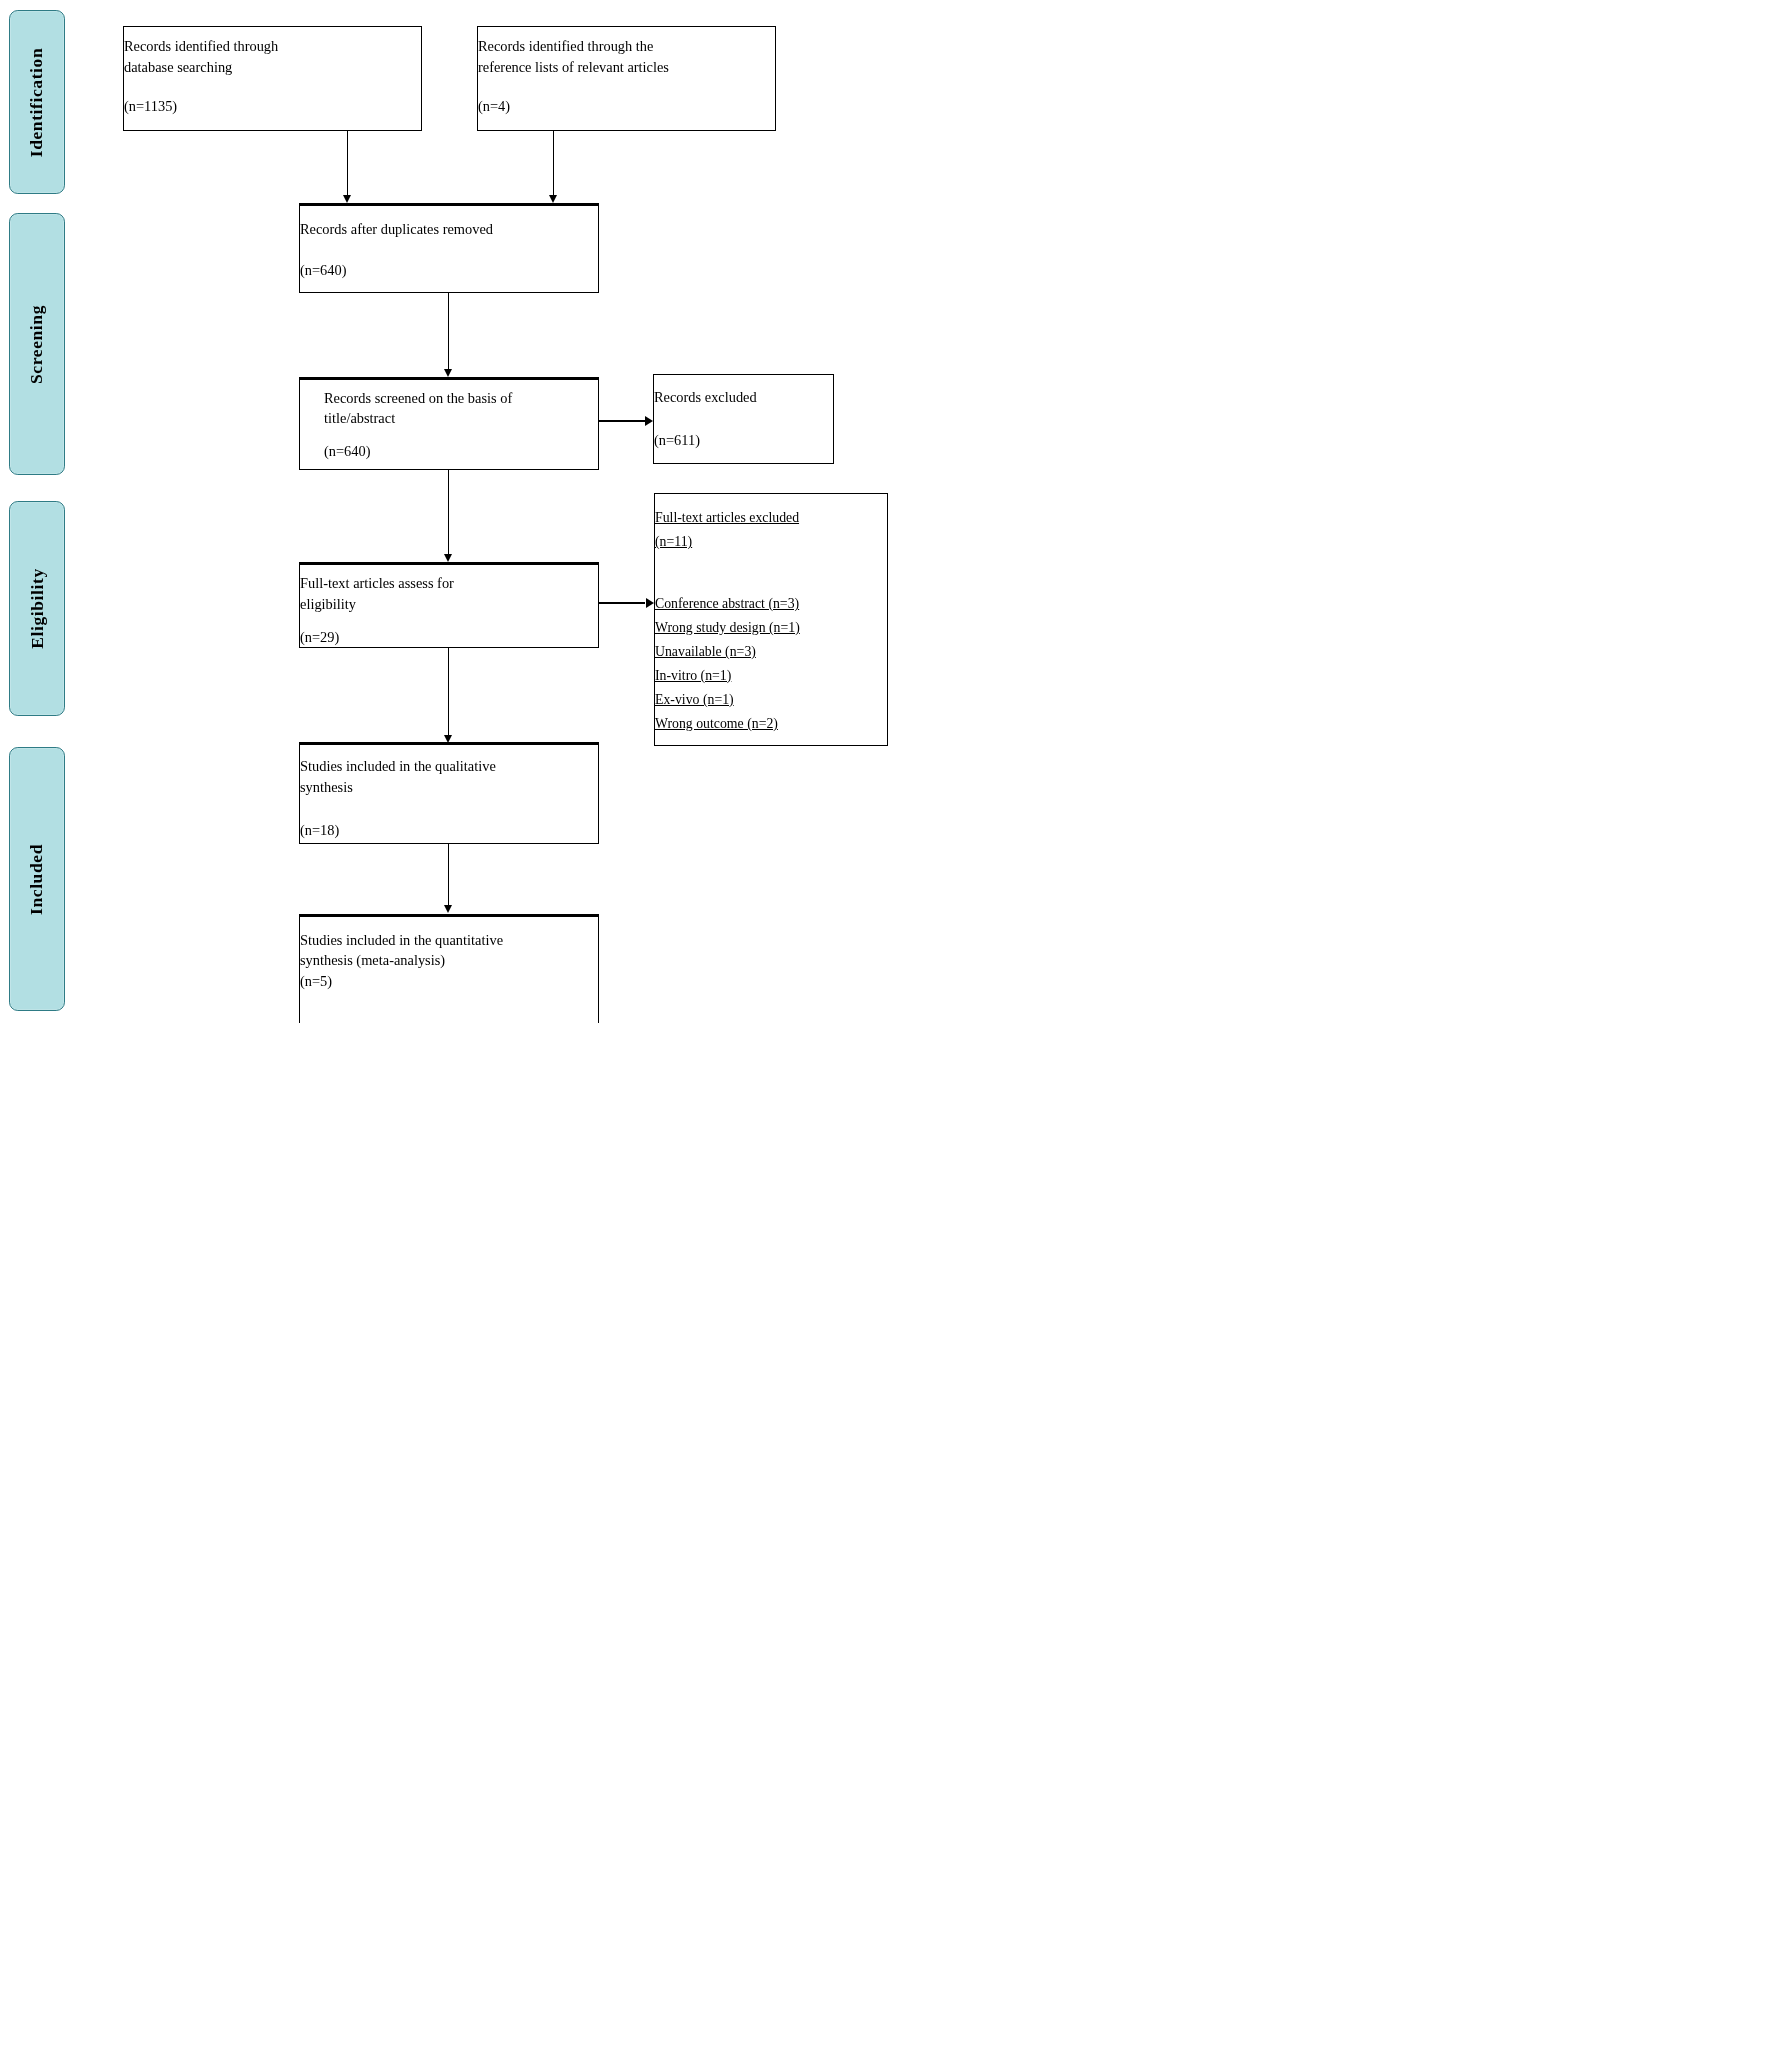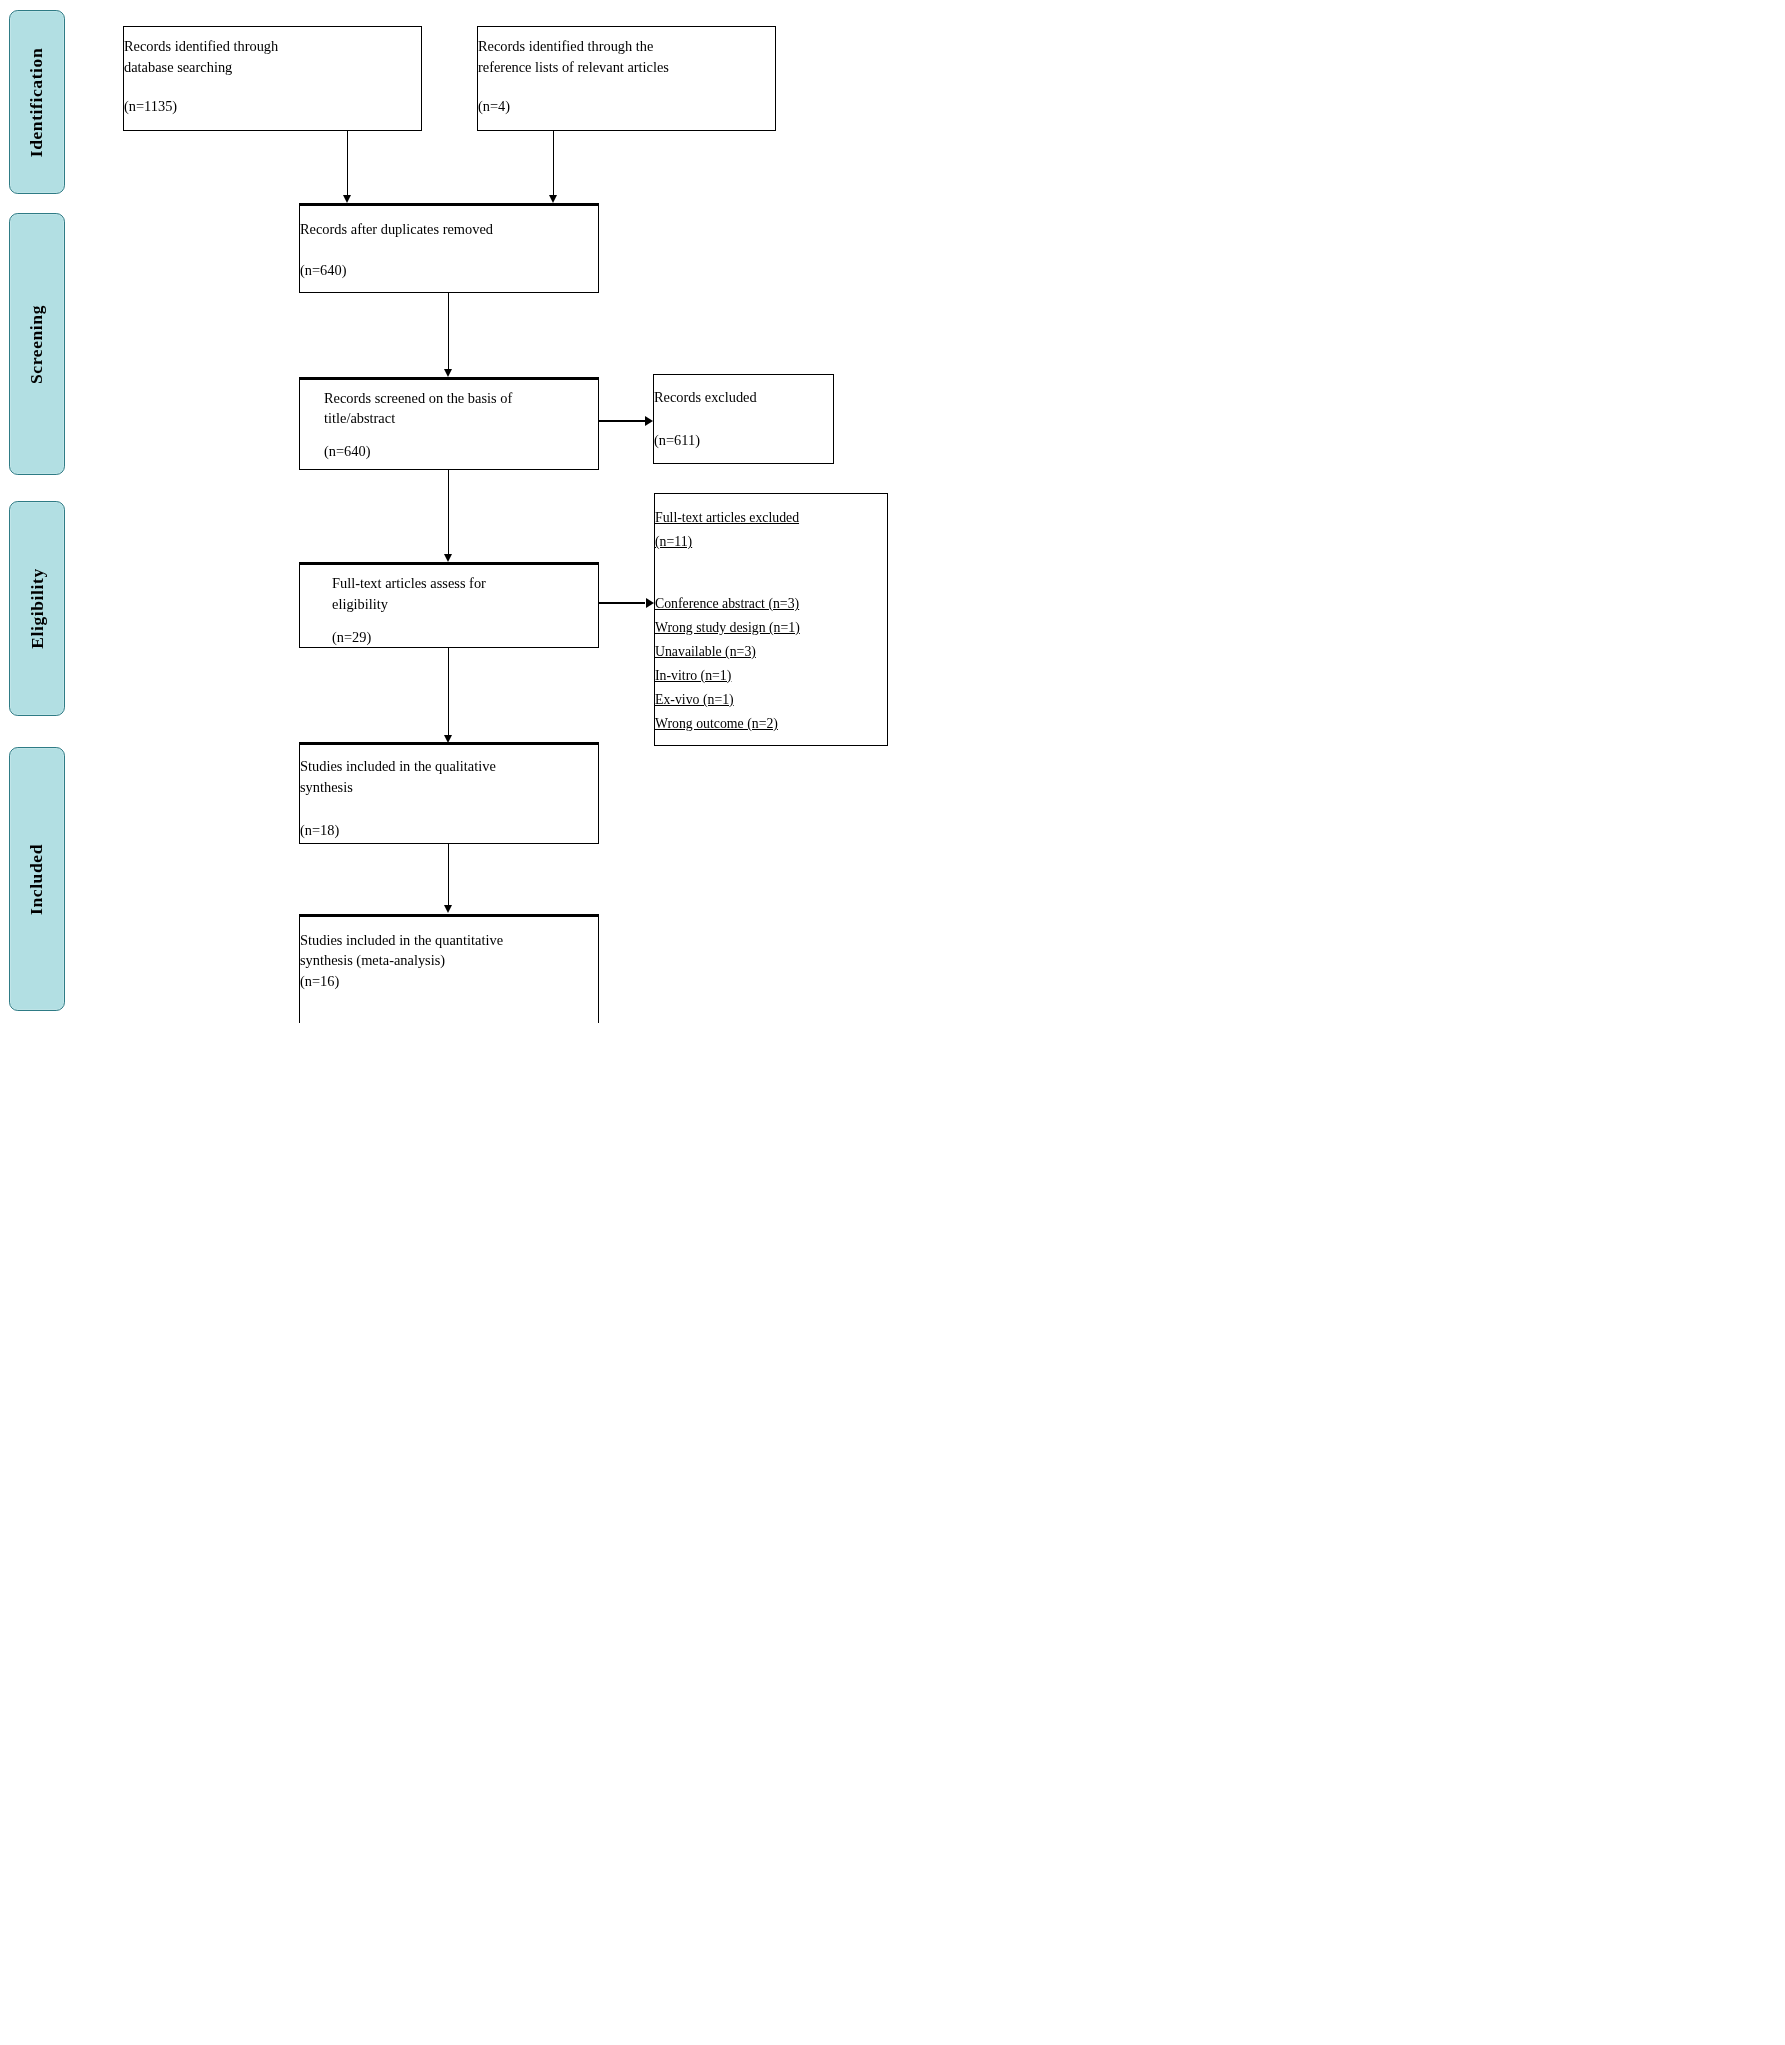--- a/index.html
+++ b/index.html
@@ -111,21 +111,21 @@
     <div class="bc">(n=640)</div>
   </div>
 
   <div class="fbox pad-e" style="left:653px;top:374px;width:181px;height:90px;">
     <div class="bt">
       <span>Records excluded</span>
     </div>
     <div class="bc">(n=611)</div>
   </div>
 
-  <div class="fbox thick-top pad-f" style="left:299px;top:562px;width:300px;height:86px;padding-left:32px;">
+  <div class="fbox thick-top pad-f" style="left:299px;top:562px;width:300px;height:86px;">
     <div class="bt">
       <span>Full-text articles assess for</span>
       <span>eligibility</span>
     </div>
     <div class="bc">(n=29)</div>
   </div>
 
   <div class="fbox gbox" style="left:654px;top:493px;width:234px;height:253px;">
     <span class="g-line">Full-text articles excluded</span>
     <span class="g-line">(n=11)</span>
@@ -144,21 +144,21 @@
       <span>Studies included in the qualitative</span>
       <span>synthesis</span>
     </div>
     <div class="bc">(n=18)</div>
   </div>
 
   <div class="fbox thick-top pad-i" style="left:299px;top:914px;width:300px;height:115px;">
     <div class="bt">
       <span>Studies included in the quantitative</span>
       <span>synthesis (meta-analysis)</span>
-      <span>(n=16)</span>
+      <span>(n=5)</span>
     </div>
   </div>
 
   <div class="arrow" style="left:343px;top:131px;width:8.8px;height:72px;">
     <div class="v-shaft" style="height:64px;"></div>
     <div class="v-head"></div>
   </div>
   <div class="arrow" style="left:549px;top:131px;width:8.8px;height:72px;">
     <div class="v-shaft" style="height:64px;"></div>
     <div class="v-head"></div>

